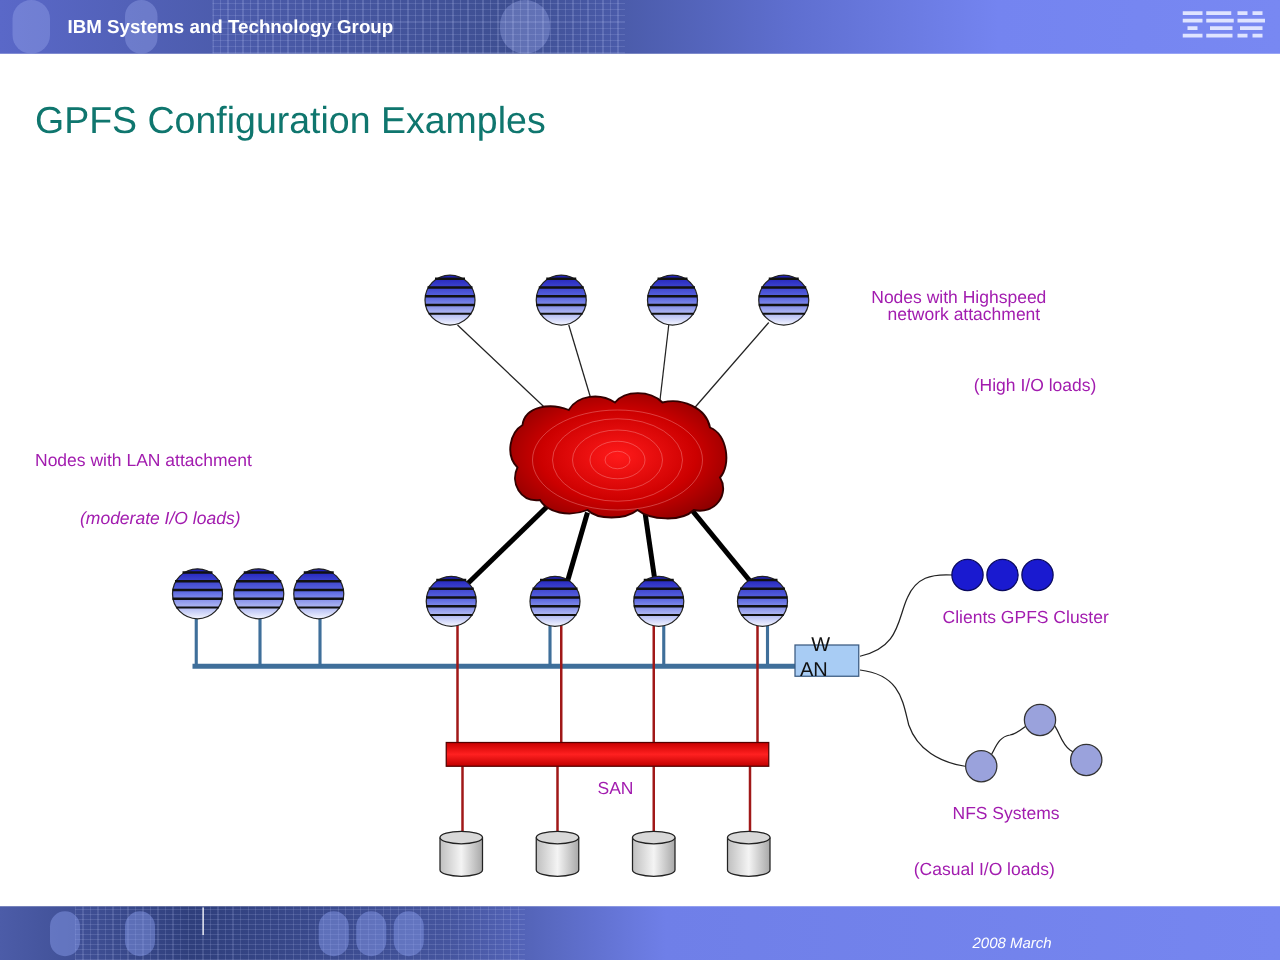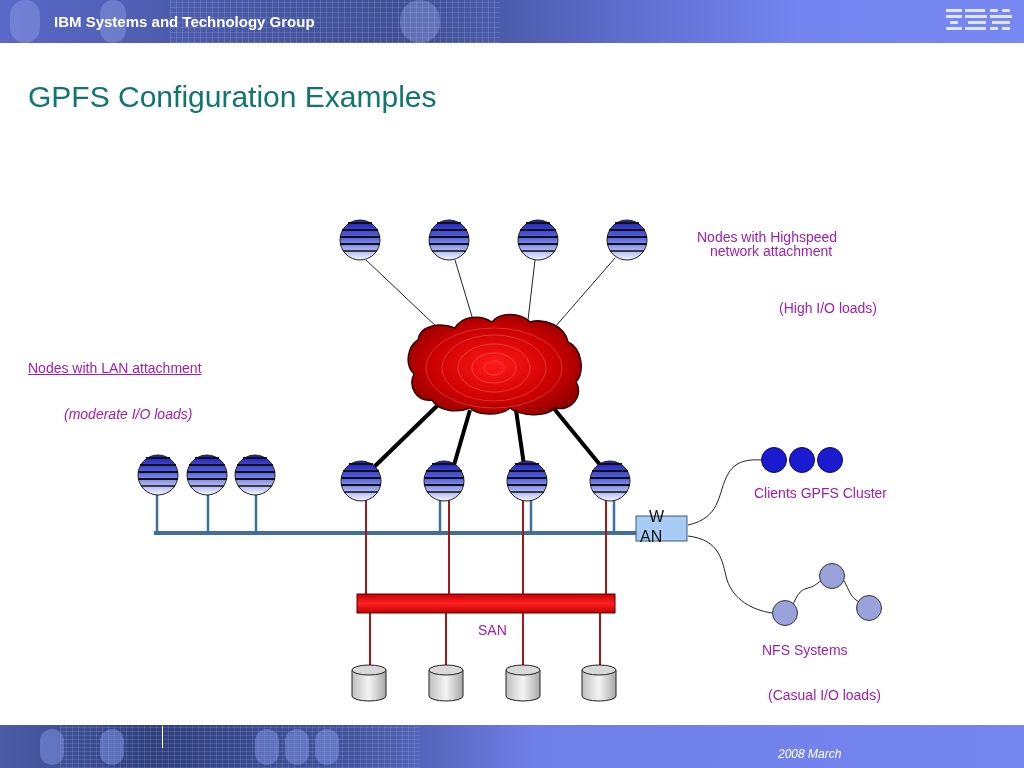--- a/index.html
+++ b/index.html
@@ -225,32 +225,32 @@
     <circle cx="785" cy="613" r="12.5"></circle>
     <circle cx="832" cy="576" r="12.5"></circle>
     <circle cx="869" cy="608" r="12.5"></circle>
   </g>
 </svg>
 
 <div class="label" style="left:697px;top:229px;">Nodes with Highspeed</div>
 <div class="label" style="left:710px;top:243px;">network attachment</div>
 <div class="label" style="left:731px;top:300px;margin-left:48px;">(High I/O loads)</div>
 
-<div class="label" style="left:28px;top:360px;text-decoration:underline;">Nodes with LAN attachment</div>
+<div class="label" style="left:28px;top:360px;">Nodes with LAN attachment</div>
 <div class="label" style="left:64px;top:406px;font-style:italic;">(moderate I/O loads)</div>
 
 <div class="label" style="left:754px;top:485px;">Clients GPFS Cluster</div>
 
 <div class="wan-text" style="left:649px;top:509px;">W</div>
 <div class="wan-text" style="left:640px;top:529px;">AN</div>
 
 <div class="label" style="left:478px;top:622px;">SAN</div>
 
 <div class="label" style="left:762px;top:642px;">NFS Systems</div>
-<div class="label" style="left:768px;top:687px;">(Casual I/O loads)</div>
+<div class="label" style="left:731px;top:687px;">(Casual I/O loads)</div>
 
 <div class="footer">
   <div class="grid"></div>
   <div class="deco" style="left:40px;"></div>
   <div class="deco" style="left:100px;"></div>
   <div class="deco" style="left:255px;"></div>
   <div class="deco" style="left:285px;"></div>
   <div class="deco" style="left:315px;"></div>
   <div class="footer-sep"></div>
   <div class="footer-date">2008 March</div>

